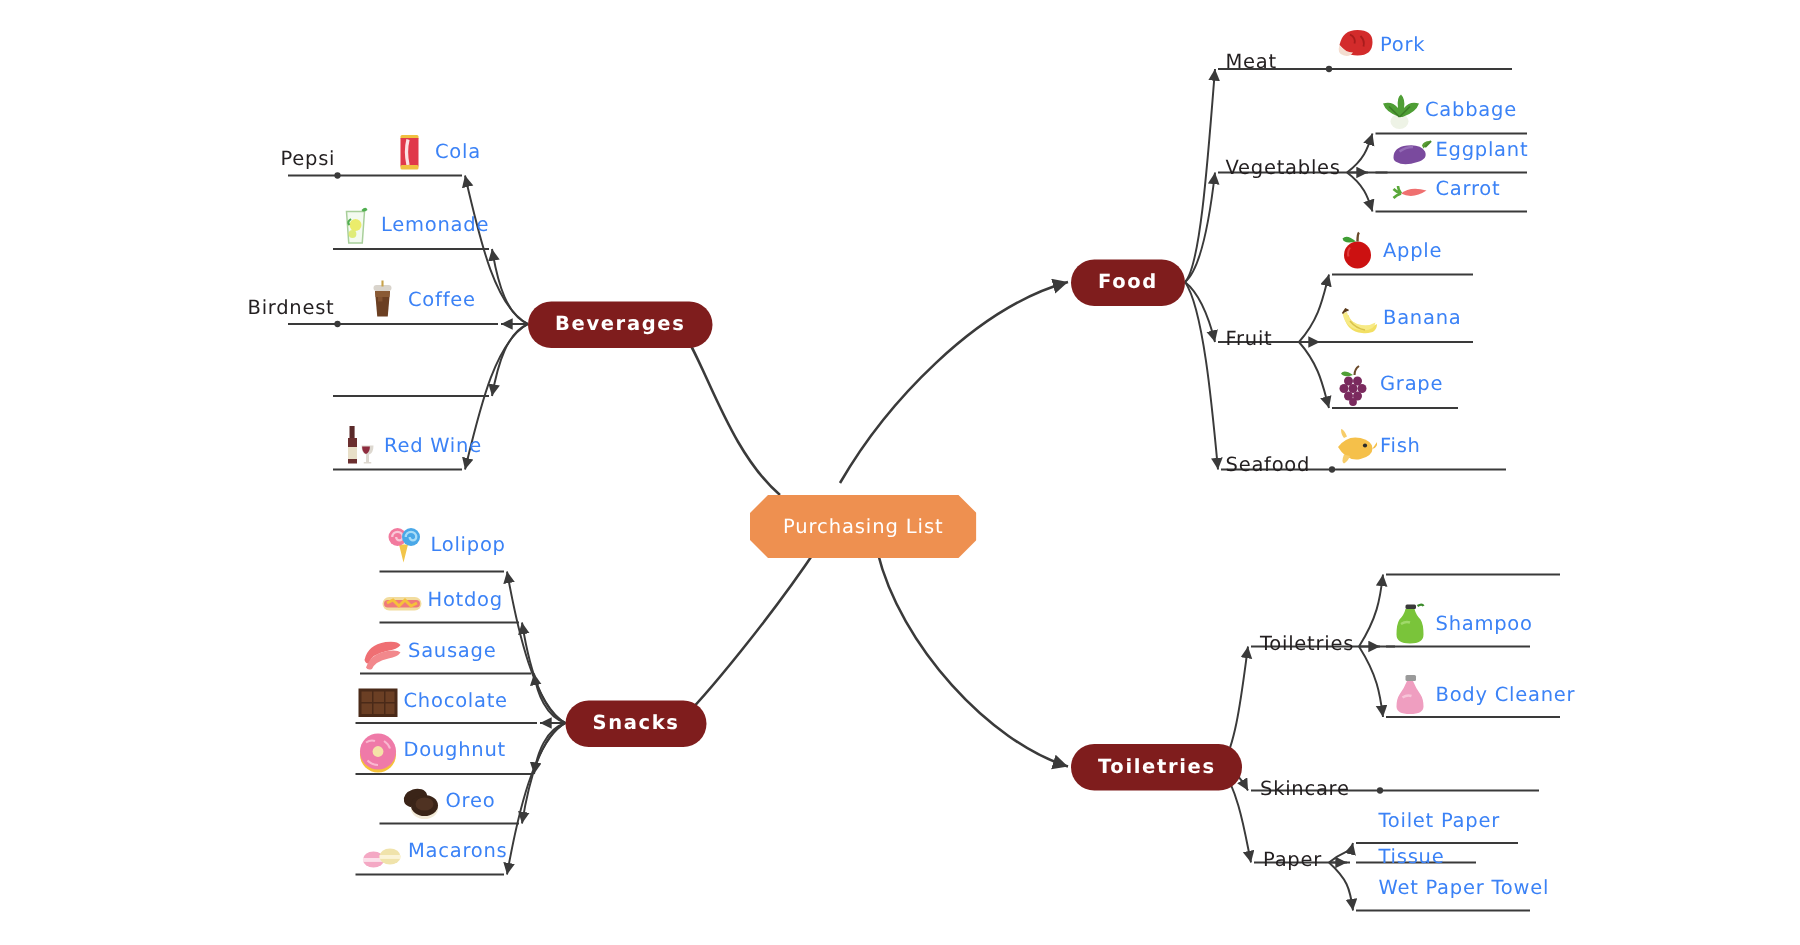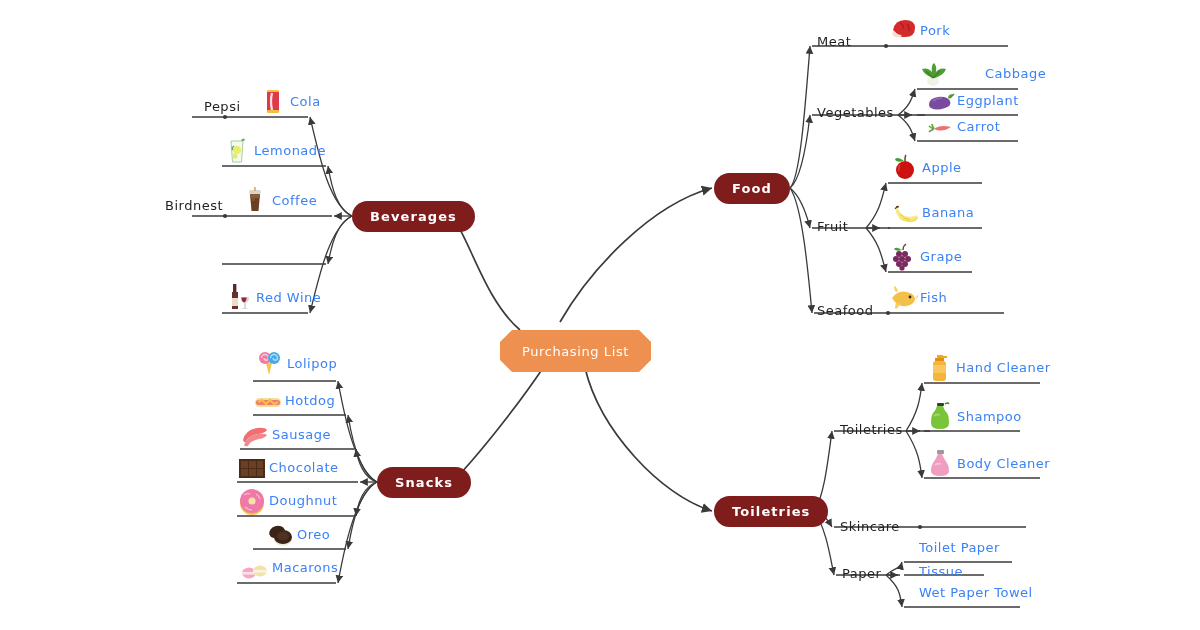--- a/index.html
+++ b/index.html
@@ -191,21 +191,21 @@
   <div class="node branch" style="left:714px;top:173px;">
     <span>Food</span>
   </div>
   <div class="node branch" style="left:377px;top:467px;">
     <span>Snacks</span>
   </div>
   <div class="node branch" style="left:714px;top:496px;">
     <span>Toiletries</span>
   </div>
 
-  <div class="midlabel" style="left:204px;top:99px;">Pepsi</div>
+  <div class="midlabel" style="left:187px;top:99px;">Pepsi</div>
   <div class="midlabel" style="left:165px;top:198px;">Birdnest</div>
 
   <div class="midlabel" style="left:817px;top:34px;">Meat</div>
   <div class="midlabel" style="left:817px;top:105px;">Vegetables</div>
   <div class="midlabel" style="left:817px;top:219px;">Fruit</div>
   <div class="midlabel" style="left:817px;top:303px;">Seafood</div>
 
   <div class="midlabel" style="left:840px;top:422px;">Toiletries</div>
   <div class="midlabel" style="left:840px;top:519px;">Skincare</div>
   <div class="midlabel" style="left:842px;top:566px;">Paper</div>
@@ -267,21 +267,21 @@
       <svg viewBox="0 0 30 30">
           <path d="M5 14 q2 -10 12 -10 q10 0 10 8 q0 9 -10 9 q-5 0 -7 -2 z" fill="#d32b2b"></path>
           <path d="M5 14 q-2 6 3 7 q4 1 6 -2 q-5 0 -9 -5 z" fill="#f4ddd0"></path>
           <path d="M12 7 q4 2 3 6" stroke="#a81c1c" stroke-width="1.2" fill="none"></path>
           <path d="M19 8 q3 3 2 7" stroke="#a81c1c" stroke-width="1.2" fill="none"></path>
         </svg>
     </span>
     <span class="txt">Pork</span>
   </div>
 
-  <div class="leaf" style="left:918px;top:55px;gap:35px;">
+  <div class="leaf" style="left:918px;top:55px;">
     <span class="ico">
       <svg viewBox="0 0 30 30">
           <ellipse cx="15" cy="22" rx="6" ry="5" fill="#eef3e6"></ellipse>
           <path d="M15 19 q-9 -3 -11 -9 q6 -2 10 3 q-1 -7 2 -9 q3 3 2 9 q4 -5 10 -3 q-2 6 -11 9 z" fill="#4f9e35"></path>
           <path d="M15 19 q-4 -4 -7 -7" stroke="#3d7d28" stroke-width="1.1" fill="none"></path>
           <path d="M15 19 q4 -4 7 -7" stroke="#3d7d28" stroke-width="1.1" fill="none"></path>
         </svg>
     </span>
     <span class="txt">Cabbage</span>
   </div>
@@ -445,32 +445,20 @@
       <svg viewBox="0 0 30 30">
           <ellipse cx="9" cy="20" rx="7" ry="5.4" fill="#f4a8c4"></ellipse>
           <rect x="2" y="19" width="14" height="2.6" fill="#fbe0ea"></rect>
           <ellipse cx="20" cy="18" rx="7" ry="5.4" fill="#f0e3ab"></ellipse>
           <rect x="13" y="17" width="14" height="2.6" fill="#fbf4d8"></rect>
         </svg>
     </span>
     <span class="txt">Macarons</span>
   </div>
 
-  <div class="leaf" style="left:924px;top:349px;">
-    <span class="ico">
-      <svg viewBox="0 0 30 30">
-          <path d="M13 2 h6 v3 h-6 z" fill="#f0a820"></path>
-          <path d="M19 3 h4 v2 h-3 v3 h-2 z" fill="#f0a820"></path>
-          <rect x="11" y="5" width="9" height="3" fill="#e09010"></rect>
-          <rect x="9" y="8" width="13" height="20" rx="3" fill="#f5b43a"></rect>
-          <rect x="9" y="12" width="13" height="8" fill="#f9c75e"></rect>
-        </svg>
-    </span>
-    <span class="txt">Hand Cleaner</span>
-  </div>
 
   <div class="leaf" style="left:925px;top:398px;">
     <span class="ico">
       <svg viewBox="0 0 30 30">
           <rect x="12" y="1" width="7" height="3" rx="1" fill="#3a3a3a"></rect>
           <path d="M12 4 q-1 4 -4 7 q-2 3 -2 10 q0 6 9 6 q9 0 9 -6 q0 -7 -2 -10 q-3 -3 -4 -7 z" fill="#7ac43a"></path>
           <path d="M9 14 q3 -2 6 -1" stroke="#a0d96a" stroke-width="1.6" fill="none"></path>
           <path d="M20 2 q3 -2 4 0" stroke="#3a8a2a" stroke-width="1.5" fill="none"></path>
         </svg>
     </span>

